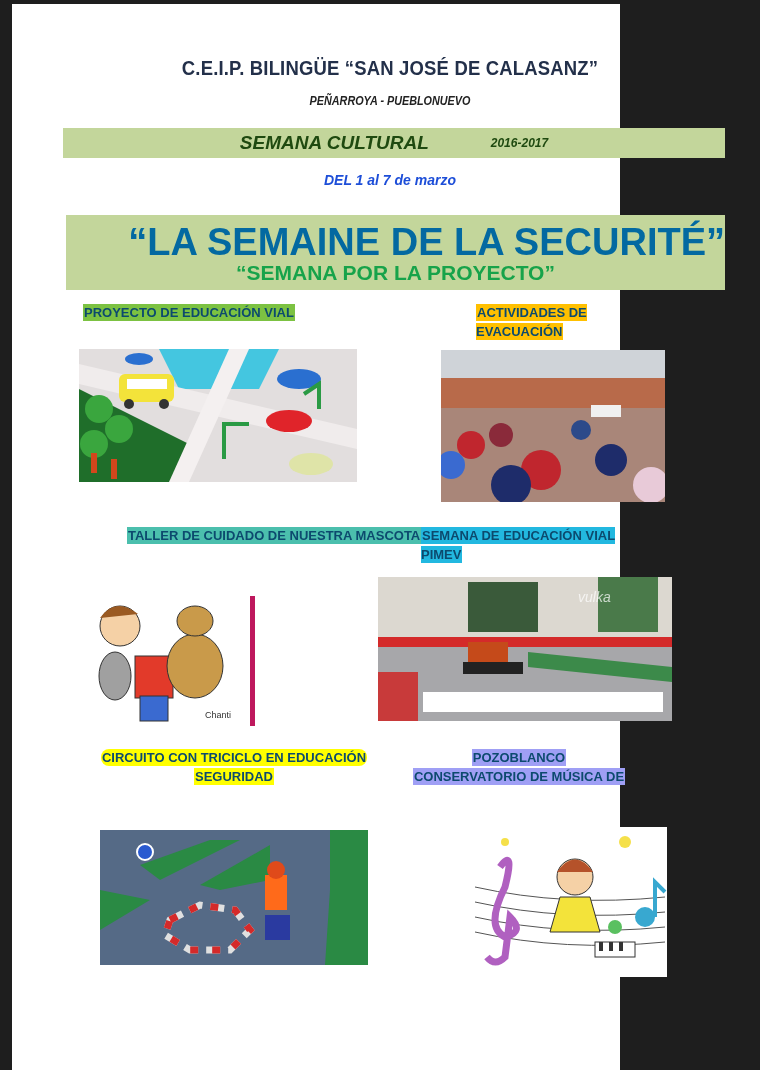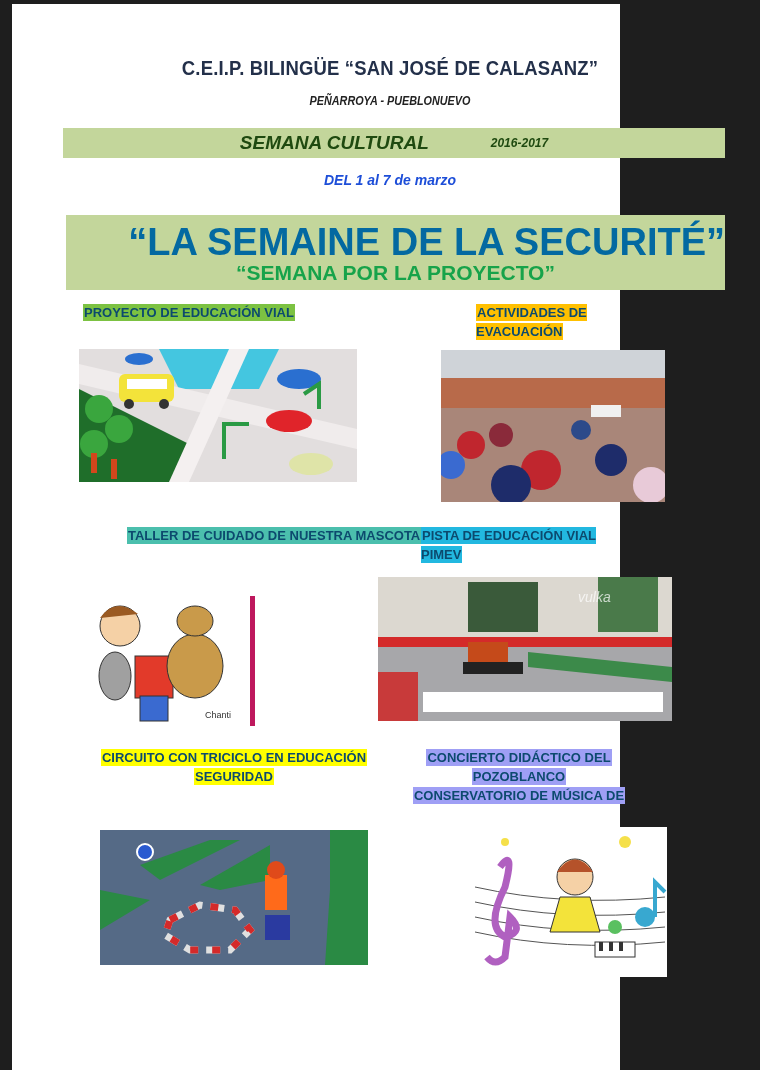--- a/index.html
+++ b/index.html
@@ -121,21 +121,21 @@
         <circle cx="10" cy="115" r="14" fill="#3a6ad0"></circle>
       <rect x="150" y="55" width="30" height="12" fill="#f0f0f0"></rect>
     </svg>
   </div>
 
   <div class="abs label" style="left:70px; top:522px;">
     <span class="hl" style="background:#4bbfad;margin-left:44px;">TALLER DE CUIDADO DE NUESTRA MASCOTA</span>
   </div>
 
   <div class="abs label" style="left:408px; top:522px;">
-    <span class="hl" style="background:#22b8e0;">PISTA DE EDUCACIÓN VIAL PIMEV</span>
+    <span class="hl" style="background:#22b8e0;">SEMANA DE EDUCACIÓN VIAL PIMEV</span>
   </div>
 
   <div class="img" style="left:68px; top:592px; width:170px; height:130px; border-right:5px solid #be185d;">
     <svg width="170" height="130" viewBox="0 0 170 130">
       <rect width="170" height="130" fill="#ffffff"></rect>
       <circle cx="40" cy="30" r="20" fill="#f5d1a6" stroke="#333"></circle>
       <path d="M20 22 Q35 0 58 18" fill="#9a5a22"></path>
       <rect x="55" y="60" width="38" height="42" fill="#e23a2a" stroke="#333"></rect>
       <rect x="60" y="100" width="28" height="25" fill="#3a6ad0" stroke="#333"></rect>
       <ellipse cx="115" cy="70" rx="28" ry="32" fill="#c99a4a" stroke="#333"></ellipse>
@@ -155,26 +155,25 @@
       <polygon points="150,75 294,90 294,105 150,90" fill="#3c8a4a"></polygon>
       <rect x="90" y="65" width="40" height="25" fill="#c54a1a"></rect>
       <rect x="85" y="85" width="60" height="12" fill="#222"></rect>
       <rect x="45" y="115" width="240" height="20" fill="#ffffff"></rect>
       <rect x="0" y="95" width="40" height="49" fill="#c83a3a"></rect>
       <text x="200" y="25" font-size="14" font-family="Liberation Sans, sans-serif" fill="#ffffff" opacity="0.7">vulka</text>
     </svg>
   </div>
 
   <div class="abs label center-label" style="left:76px; top:744px; width:290px;">
-    <div><span class="hl" style="background:#ffff00;">CIRCUITO CON TRICICLO EN EDUCACIÓN</span></div>
+    <div><span class="hl" style="background:#ffff00;border-radius:8px;">CIRCUITO CON TRICICLO EN EDUCACIÓN</span></div>
     <div><span class="hl" style="background:#ffff00;">SEGURIDAD</span></div>
   </div>
 
   <div class="abs label center-label" style="left:396px; top:744px; width:220px;">
-    <div><span class="hl" style="background:#9f9ff5;">CONCIERTO DIDÁCTICO DEL</span></div>
     <div><span class="hl" style="background:#9f9ff5;">POZOBLANCO</span></div>
     <div><span class="hl" style="background:#9f9ff5;">CONSERVATORIO DE MÚSICA DE</span></div>
   </div>
 
   <div class="img" style="left:88px; top:826px; width:268px; height:135px;">
     <svg width="268" height="135" viewBox="0 0 268 135">
       <rect width="268" height="135" fill="#556a86"></rect>
       <polygon points="40,35 110,10 140,10 60,50" fill="#2a8a44"></polygon>
       <polygon points="100,55 170,15 170,50 120,60" fill="#2a8a44"></polygon>
       <polygon points="0,60 50,70 0,100" fill="#2a8a44"></polygon>

